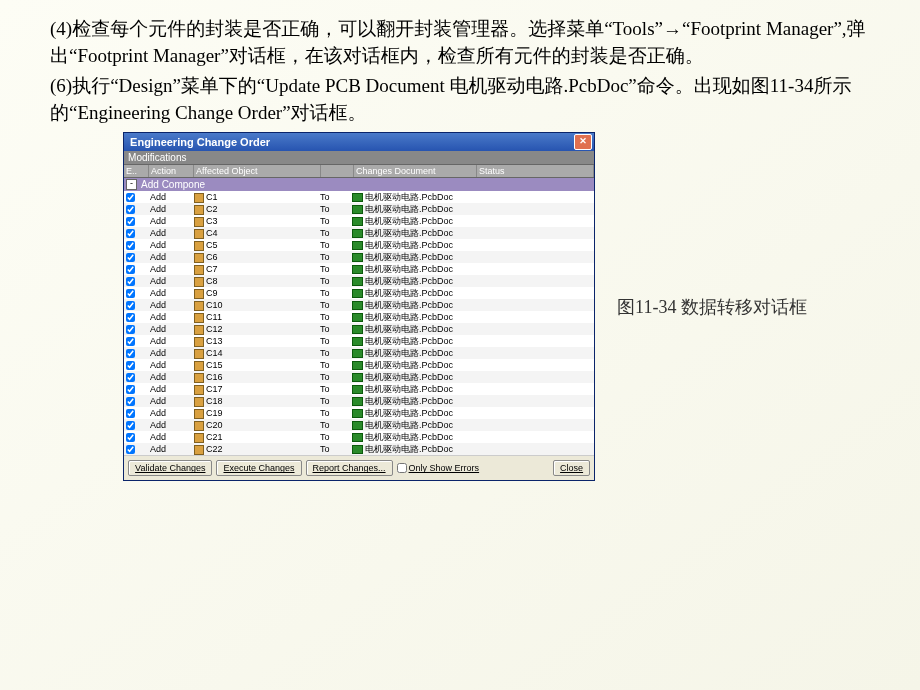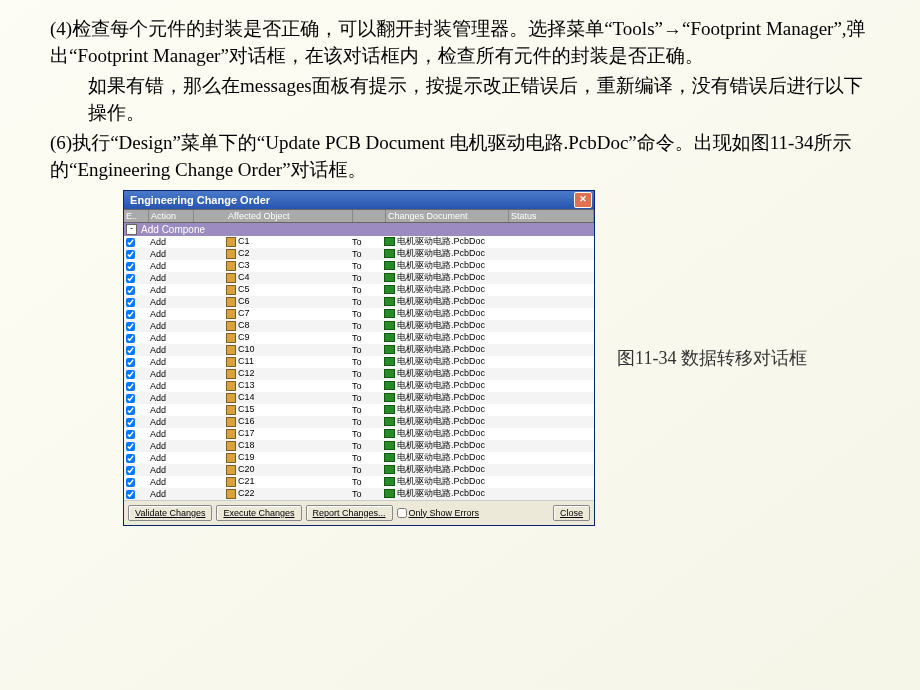--- a/index.html
+++ b/index.html
@@ -72,21 +72,21 @@
   .eco-columns {
     display: flex;
     background: #aaa;
     color: #fff;
     font-size: 9px;
     border-top: 1px solid #666;
     border-bottom: 1px solid #666;
   }
   .col-check { width: 20px; }
   .col-action { width: 40px; }
-  .col-affobj { width: 122px; margin-left: 32px; }
+  .col-affobj { width: 122px; }
   .col-to { width: 28px; }
   .col-affdoc { width: 118px; }
   .col-status { flex: 1; }
   .eco-columns > div {
     border-right: 1px solid #888;
     padding: 1px 2px;
     white-space: nowrap;
     overflow: hidden;
   }
   .eco-addcomp {
@@ -175,34 +175,32 @@
     font-size: 18px;
     color: #333;
   }
 </style>
 </head>
 <body>
 
 <div class="content">
   <div class="para">
     <span class="para-num">(4)</span><span>检查每个元件的封装是否正确，可以翻开封装管理器。选择菜单“Tools”→“Footprint Manager”,弹出“Footprint Manager”对话框，在该对话框内，检查所有元件的封装是否正确。</span>
-  </div>
-  <div class="para indent">
-    <span>如果有错，那么在messages面板有提示，按提示改正错误后，重新编译，没有错误后进行以下操作。</span>
   </div>
   <div class="para">
     <span class="para-num">(6)</span><span>执行“Design”菜单下的“Update PCB Document 电机驱动电路.PcbDoc”命令。出现如图11-34所示的“Engineering Change Order”对话框。</span>
   </div>
 
   <div class="dialog-figure">
     <div class="eco-dialog">
       <div class="eco-titlebar">
         <span>Engineering Change Order</span>
         <div class="eco-close">✕</div>
       </div>
+      <div class="eco-header">Modifications</div>
       <div class="eco-columns">
         <div class="col-check">E..</div>
         <div class="col-action">Action</div>
         <div class="col-affobj">Affected Object</div>
         <div class="col-to"></div>
         <div class="col-affdoc">Changes Document</div>
         <div class="col-status">
           <span>Status</span><br>
         </div>
       </div>

